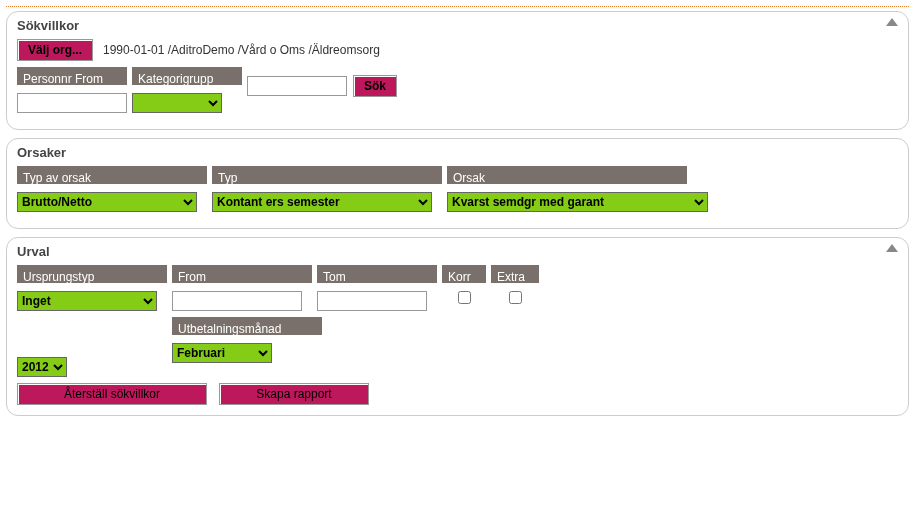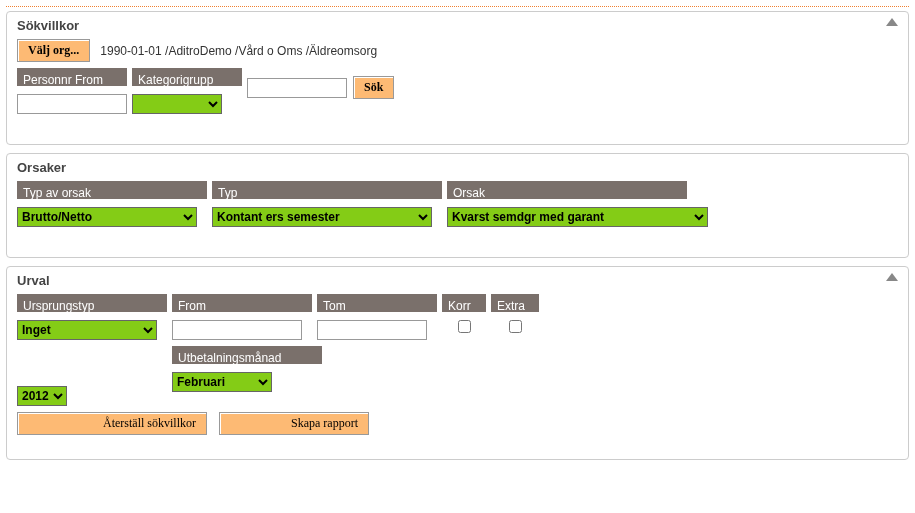--- a/index.html
+++ b/index.html
@@ -9,22 +9,22 @@
       padding: 6px;
       background: #fff;
       color: #333;
     }
     .top-rule {
       border-top: 1px dotted #f08030;
       margin-bottom: 4px;
     }
     .panel {
       border: 1px solid #ccc;
-      border-radius: 4px;
-      padding: 6px 10px 24px 10px;
+      border-radius: 12px;
+      padding: 6px 10px 10px 10px;
       margin-bottom: 8px;
       position: relative;
     }
     .panel-title {
       font-weight: bold;
       font-size: 13px;
       color: #444;
       margin-bottom: 6px;
     }
     .collapse-arrow {
@@ -38,28 +38,27 @@
       border-bottom: 8px solid #888;
       cursor: pointer;
     }
     .row {
       display: flex;
       align-items: center;
       gap: 4px;
       margin-bottom: 6px;
     }
     .btn {
-      background: #fdba74;
+      background: #be185d;
       border: 1px solid #999;
       padding: 3px 10px;
-      font-family: Liberation Serif, serif;
+      font-family: Liberation Sans, sans-serif;
       font-size: 12px;
       cursor: pointer;
       box-shadow: inset 1px 1px 0 #fff;
-      text-align: right;
     }
     .btn-bold {
       font-weight: bold;
     }
     .org-text {
       margin-left: 6px;
       color: #333;
     }
     .field-col {
       display: flex;

